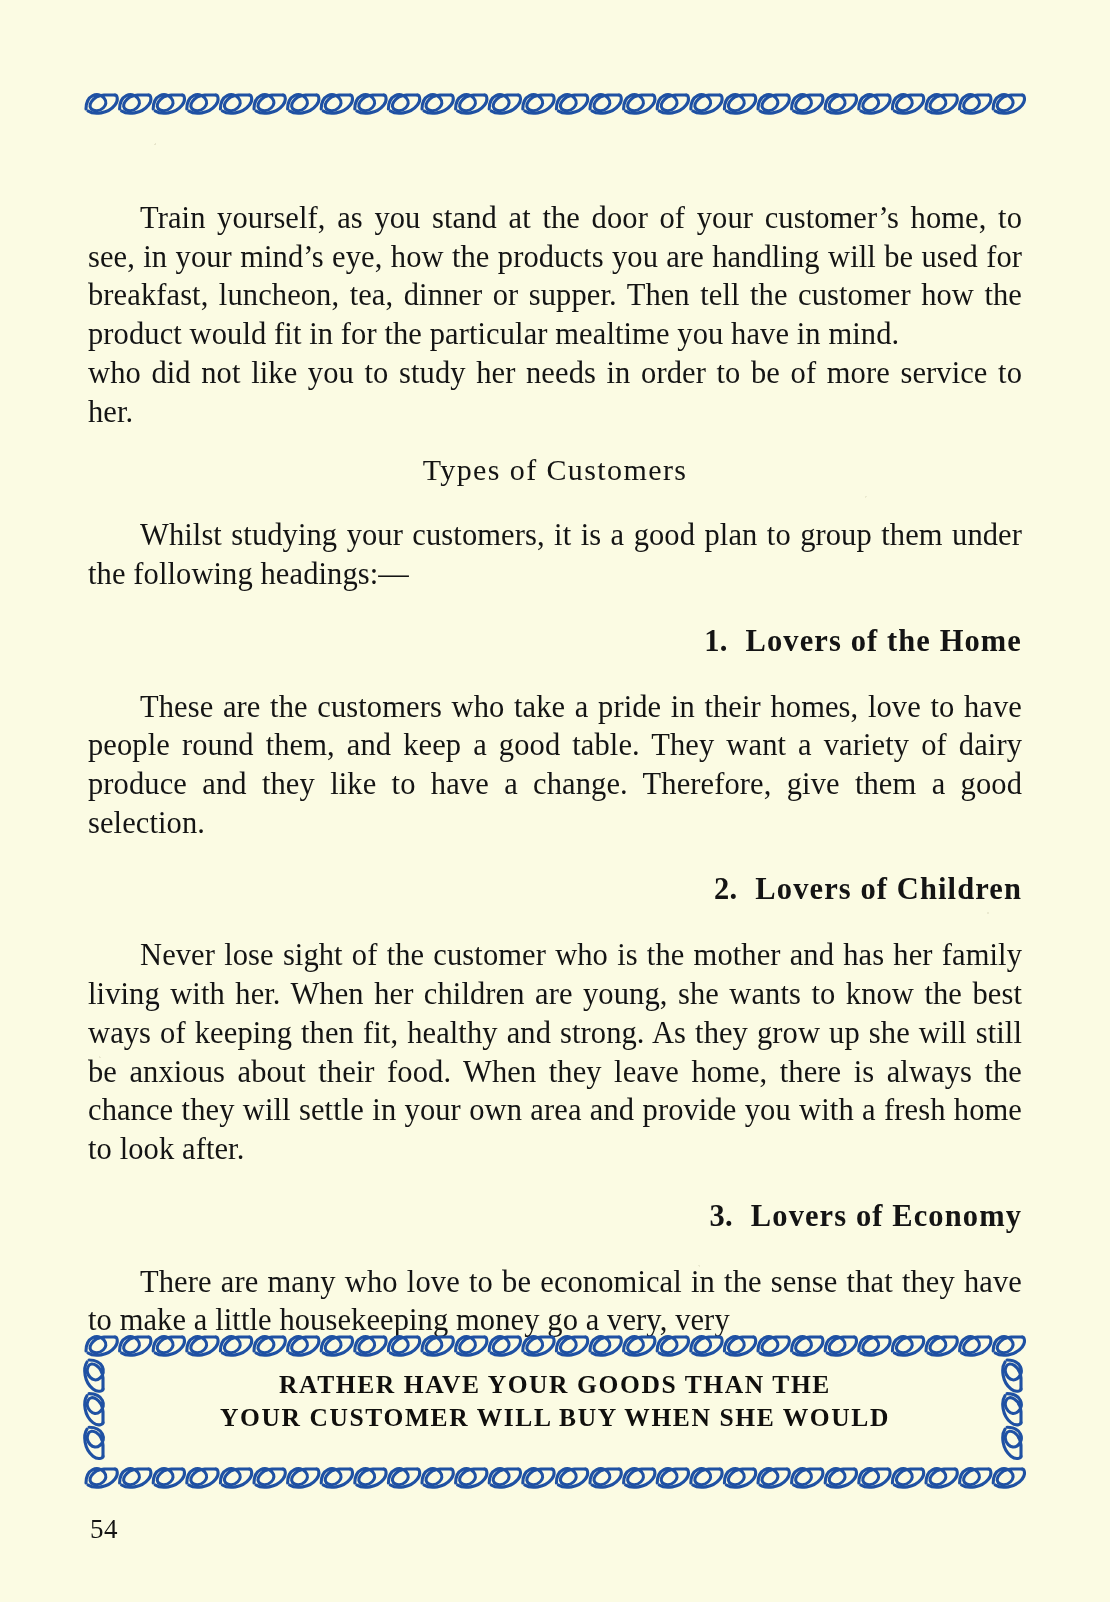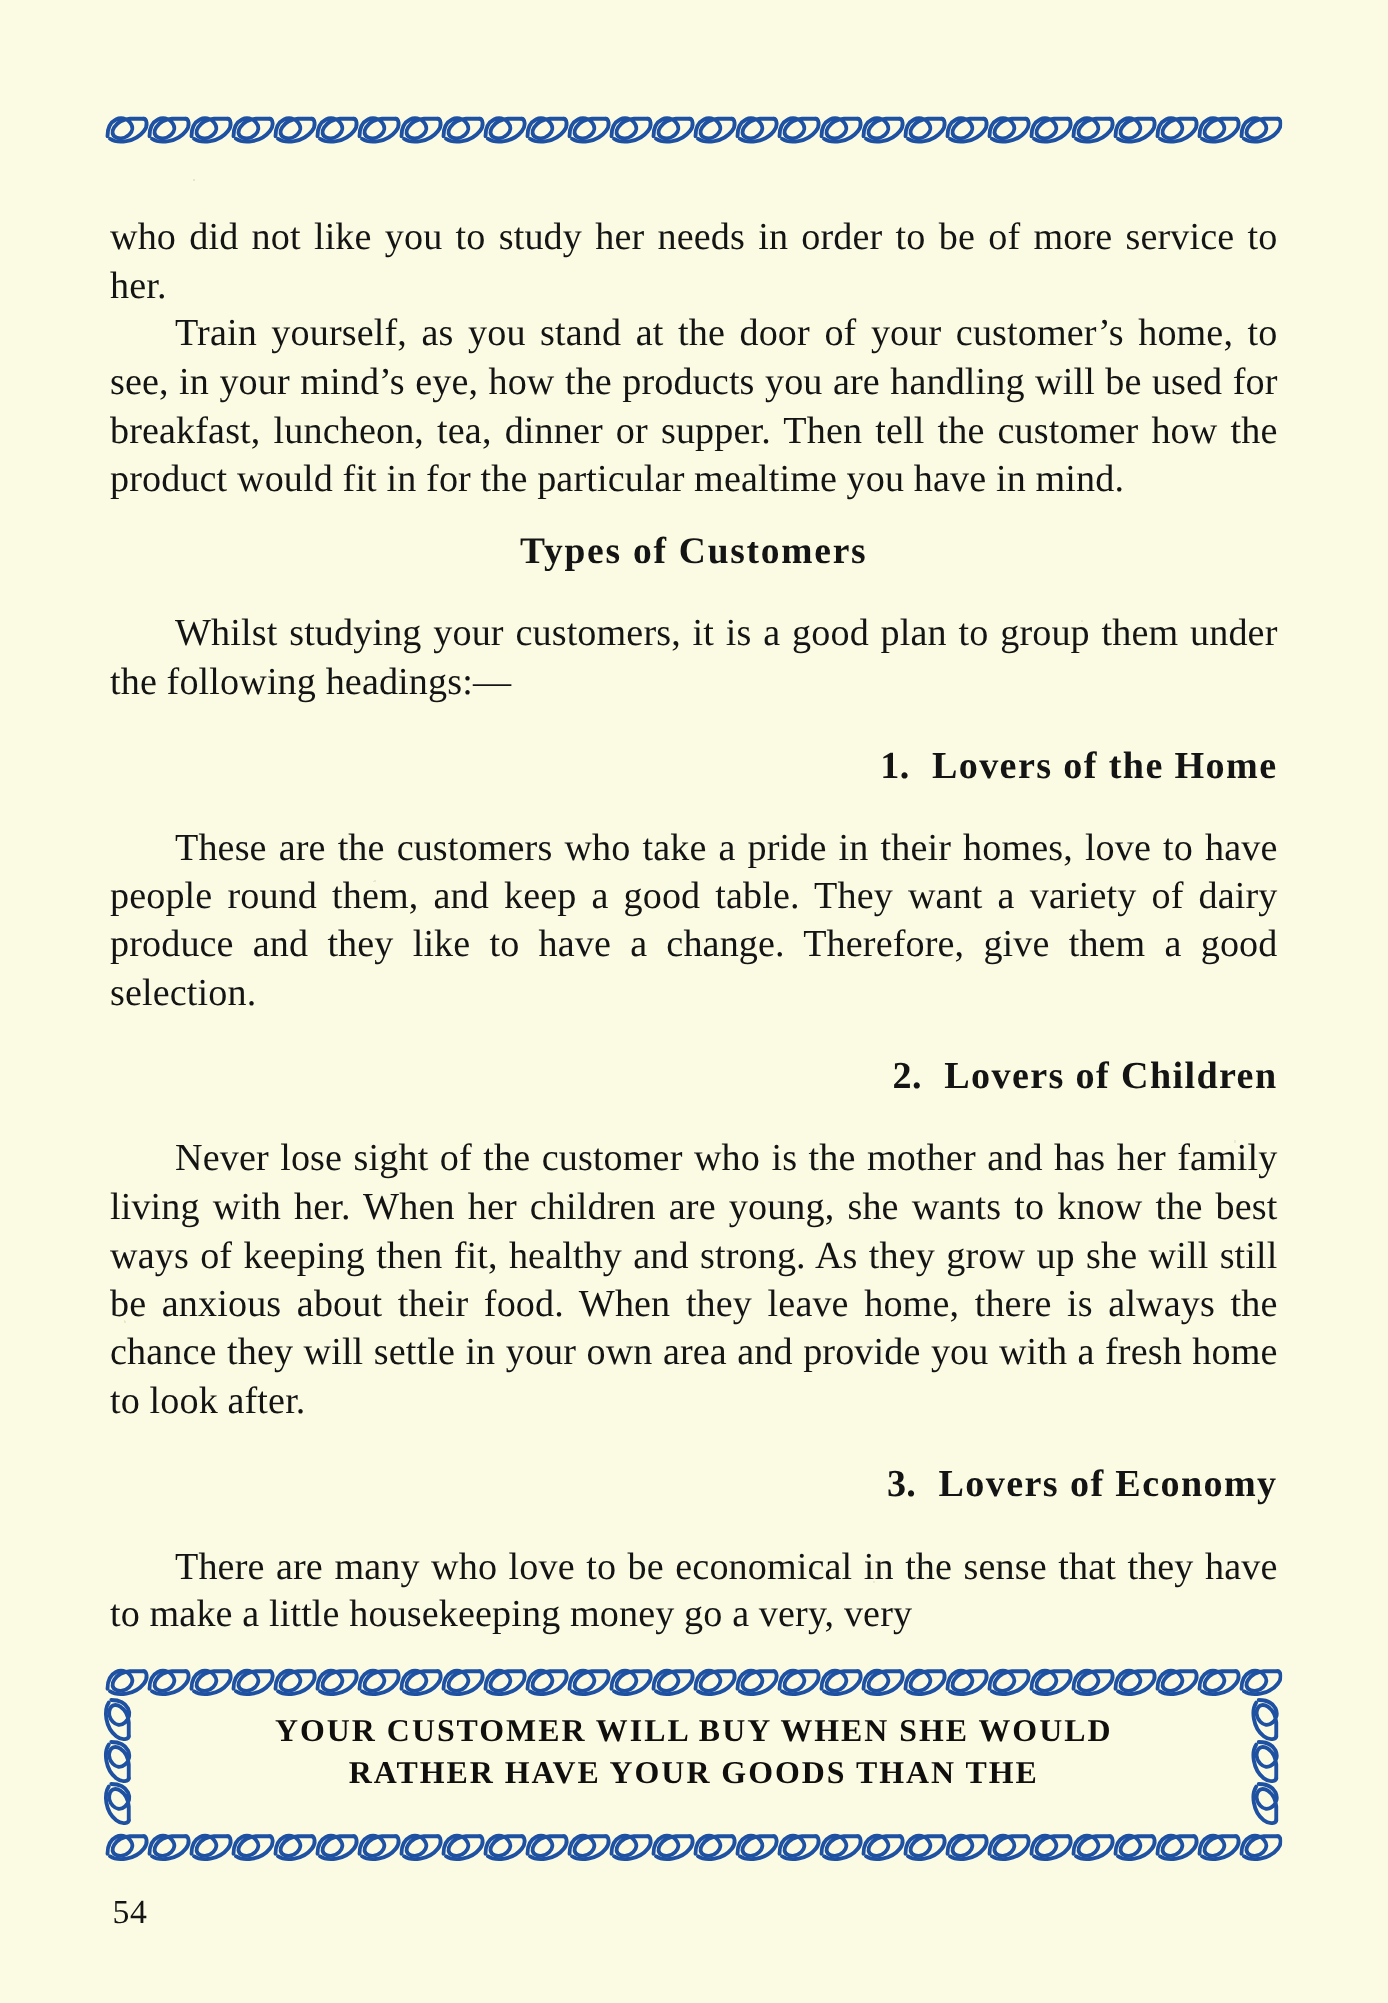--- a/index.html
+++ b/index.html
@@ -64,21 +64,21 @@
     hyphens: none;
   }
   p.body.indent { text-indent: 52px; margin-top: 29px; }
   p.body + p.body { margin-top: 0; }
 
   .gap-para { margin-top: 6px; }
 
   h2.section-title {
     margin: 22px 0 14px 0;
     font-size: 30px;
-    font-weight: bold;
+    font-weight: normal;
     text-align: center;
     letter-spacing: 1.4px;
   }
 
   h3.item-title {
     margin: 30px 0 16px 0;
     font-size: 30.5px;
     font-weight: bold;
     text-align: right;
     letter-spacing: 0.6px;
@@ -177,23 +177,23 @@
         <use href="#scroll-unit" x="806.4"></use>
           <use href="#scroll-unit" x="840"></use>
           <use href="#scroll-unit" x="873.6"></use>
         <use href="#scroll-unit" x="907.2"></use>
       </g>
     </svg>
   </div>
 
   <div class="content">
 
+    <p class="body indent gap-para">Train yourself, as you stand at the door of your customer’s home, to see, in your mind’s eye, how the products you are handling will be used for breakfast, luncheon, tea, dinner or supper. Then tell the customer how the product would fit in for the particular mealtime you have in mind.</p>
+
     <p class="body">who did not like you to study her needs in order to be of more service to her.</p>
-
-    <p class="body indent gap-para">Train yourself, as you stand at the door of your customer’s home, to see, in your mind’s eye, how the products you are handling will be used for breakfast, luncheon, tea, dinner or supper. Then tell the customer how the product would fit in for the particular mealtime you have in mind.</p>
 
     <h2 class="section-title">Types of Customers</h2>
 
     <p class="body indent">Whilst studying your customers, it is a good plan to group them under the following headings:—</p>
 
     <h3 class="item-title">
       <span class="num">1.</span><span class="label">Lovers of the Home</span>
     </h3>
     <p class="body indent">These are the customers who take a pride in their homes, love to have people round them, and keep a good table. They want a variety of dairy produce and they like to have a change. Therefore, give them a good selection.</p>
 
@@ -293,20 +293,20 @@
     <svg width="34" height="108" viewBox="0 0 34 108" aria-hidden="true">
       <g transform="rotate(90 17 17)">
         <use href="#scroll-unit" x="0" y="0"></use>
         <use href="#scroll-unit" x="33.6" y="0"></use>
         <use href="#scroll-unit" x="67.2" y="0"></use>
       </g>
     </svg>
   </div>
 
   <div class="quote-box">
+    <div class="quote-line">RATHER HAVE YOUR GOODS THAN THE</div>
     <div class="quote-line">YOUR CUSTOMER WILL BUY WHEN SHE WOULD</div>
-    <div class="quote-line">RATHER HAVE YOUR GOODS THAN THE</div>
   </div>
 
   <div class="folio">54</div>
 
   <div class="speckle"></div>
 </div>
 
 </body></html>

